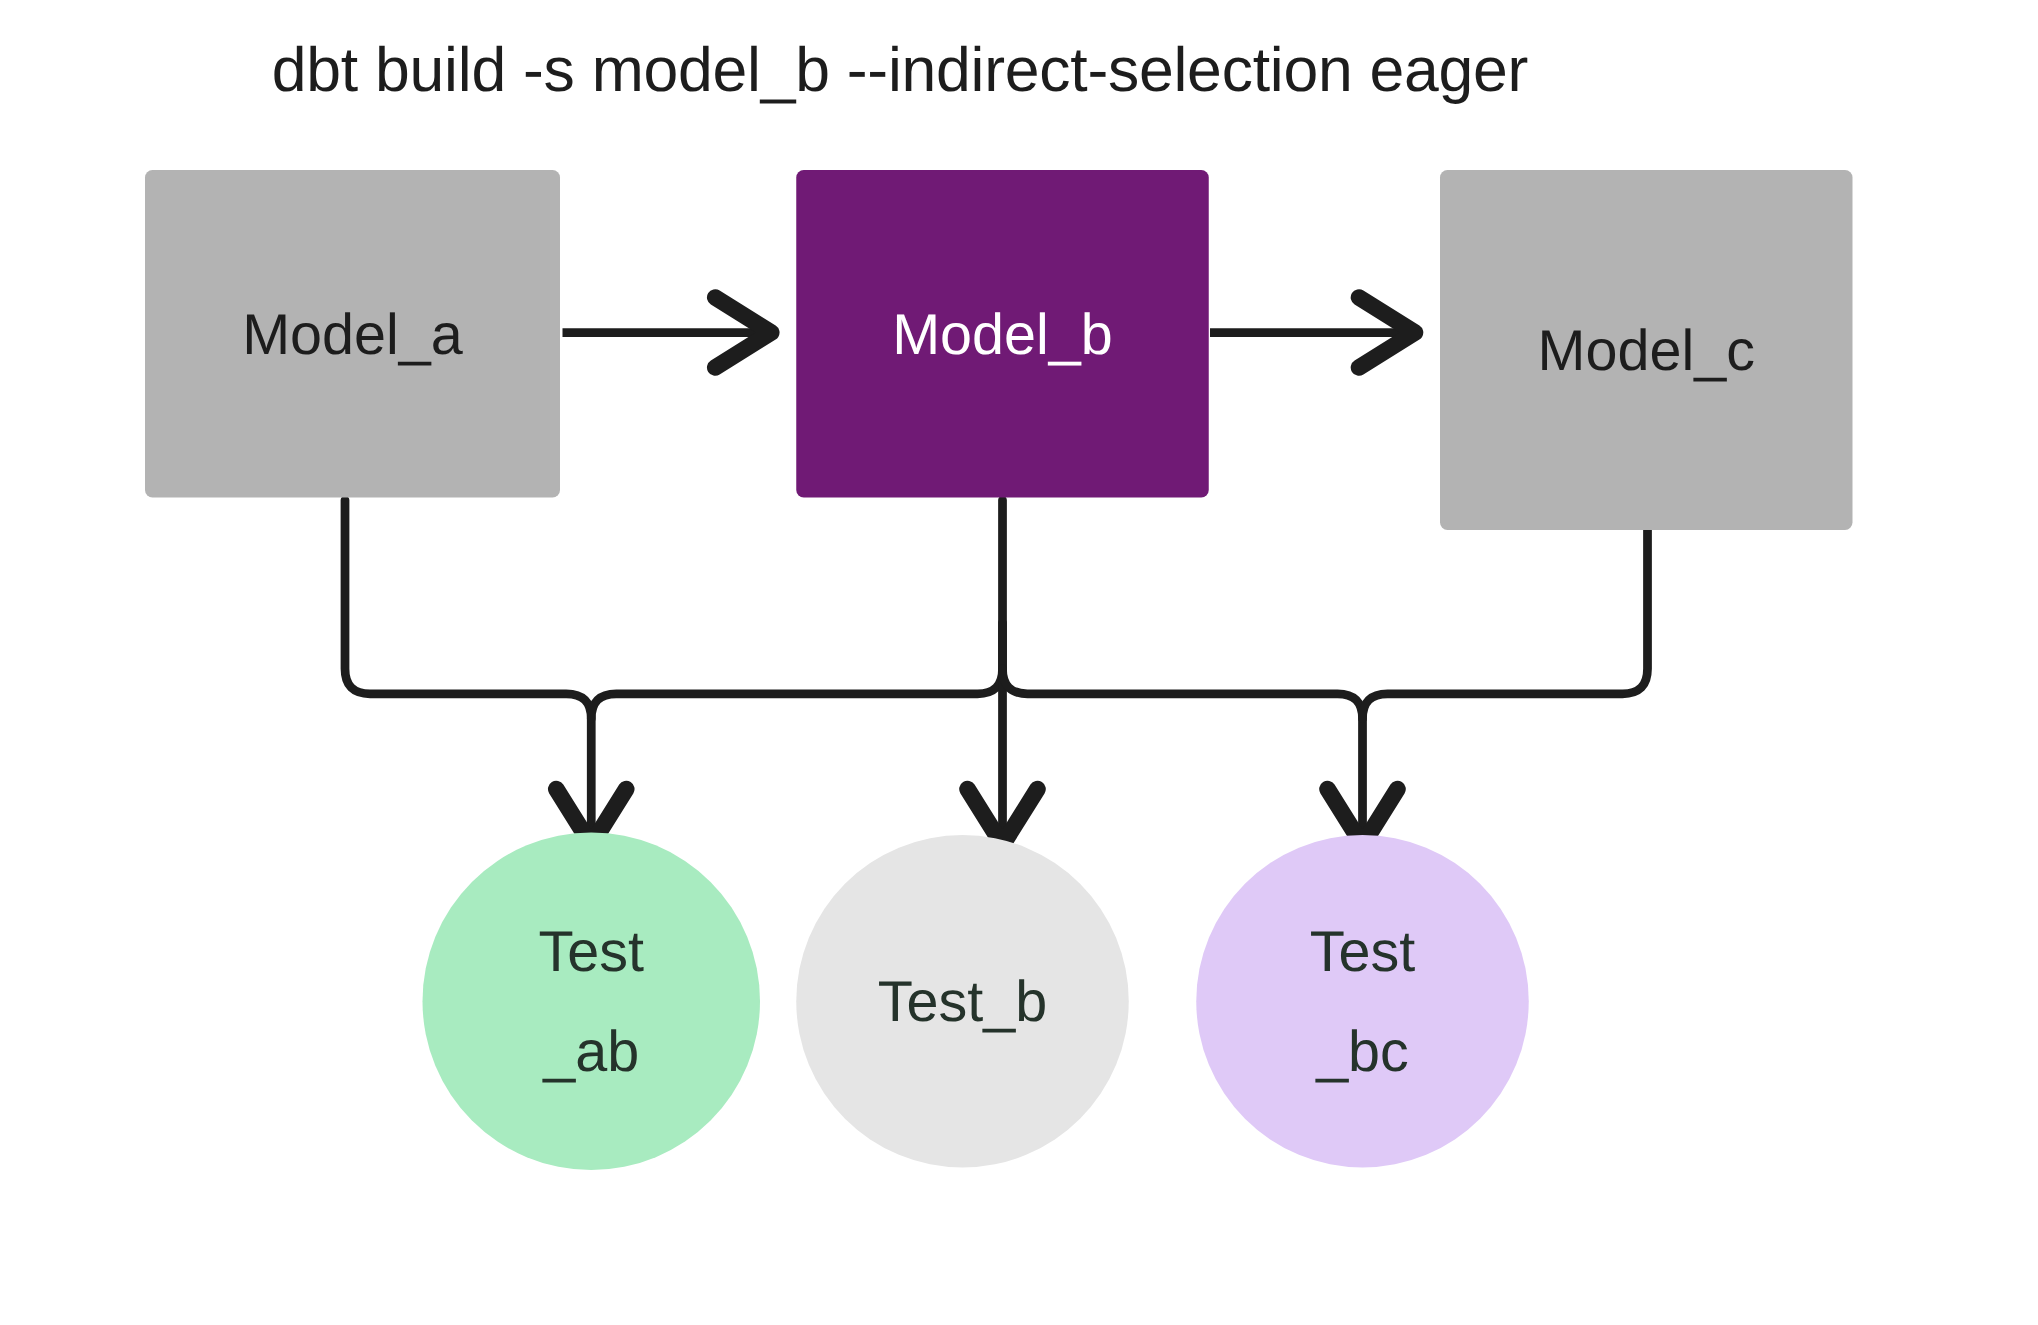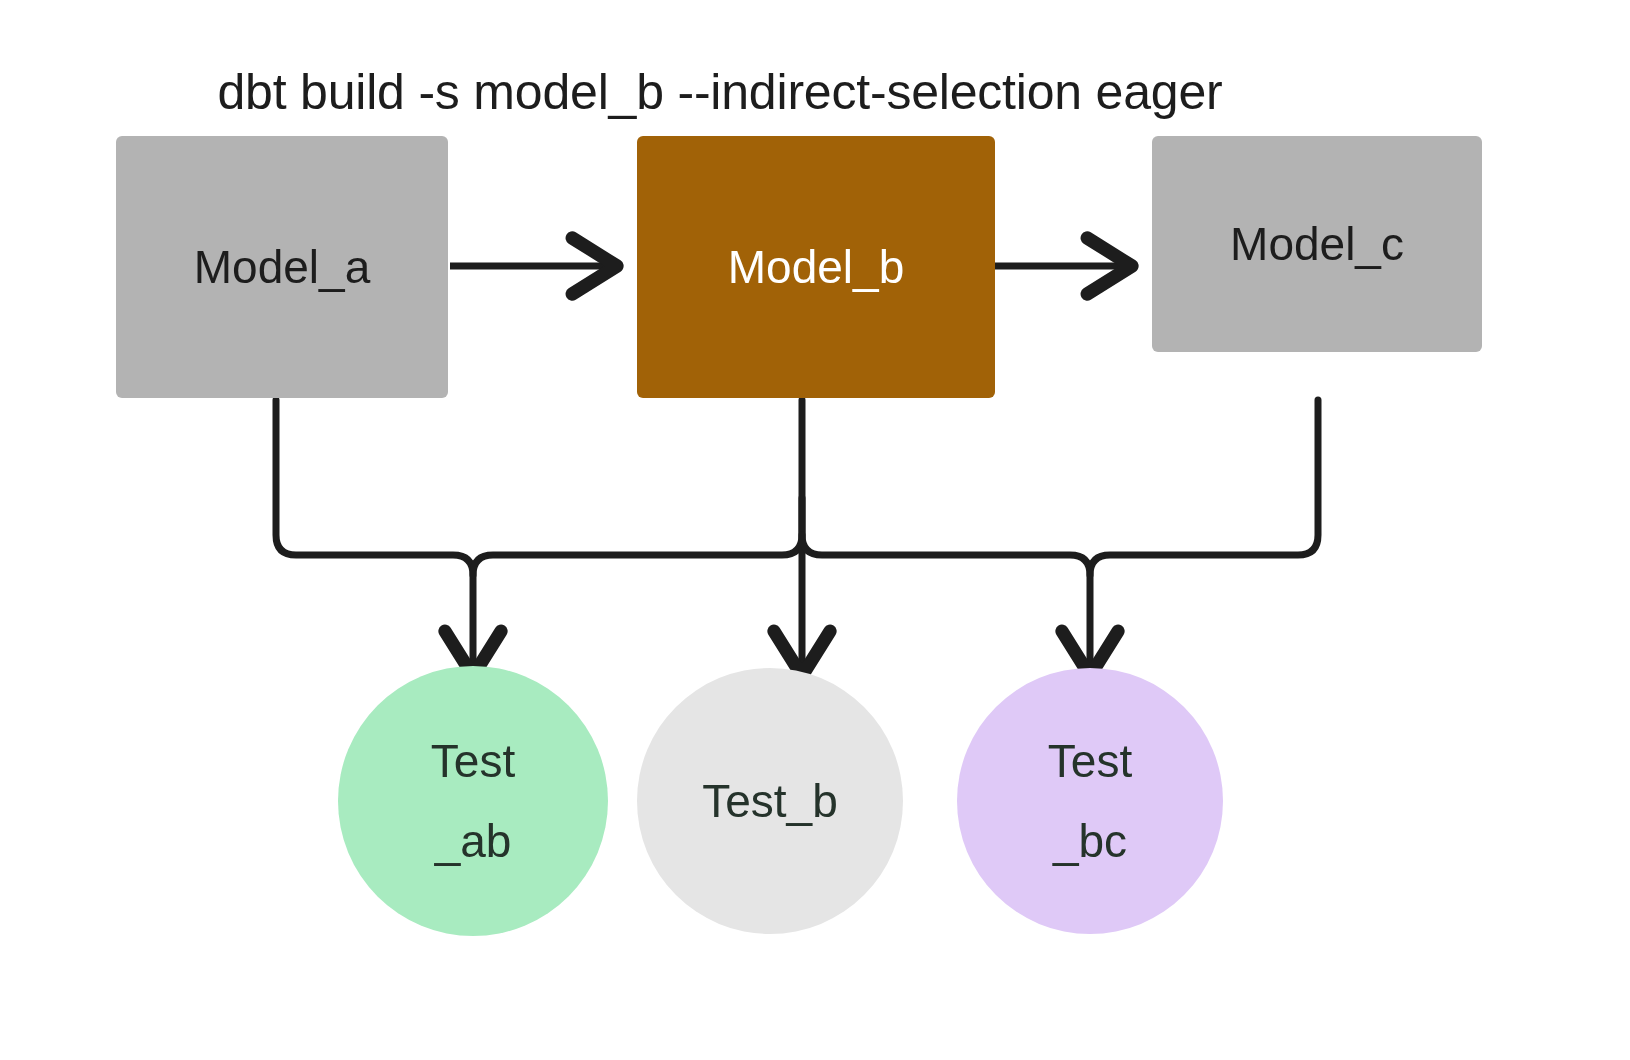--- a/index.html
+++ b/index.html
@@ -21,21 +21,20 @@
     position: absolute;
     left: 0;
     top: 26px;
     width: 1440px;
     text-align: center;
     font-size: 50px;
     line-height: 60px;
     color: #1d1d1d;
     letter-spacing: -0.2px;
     white-space: nowrap;
-    margin-top: 36px;
   }
   .node-box {
     position: absolute;
     border-radius: 6px;
     display: flex;
     align-items: center;
     justify-content: center;
     font-size: 46px;
     line-height: 52px;
     box-sizing: border-box;
@@ -91,25 +90,25 @@
 
     <path d="M 802 535 Q 802 555 822 555 L 1070 555 Q 1090 555 1090 575 L 1090 676" fill="none" stroke="#1d1d1d" stroke-width="7" stroke-linecap="round" stroke-linejoin="round" marker-end="url(#arrowhead)"></path>
 
     <path d="M 1318 400 L 1318 535 Q 1318 555 1298 555 L 1110 555 Q 1090 555 1090 575" fill="none" stroke="#1d1d1d" stroke-width="7" stroke-linecap="round" stroke-linejoin="round"></path>
   </svg>
 
   <div class="node-box" style="left:116px; top:136px; width:332px; height:262px; background:#b3b3b3; color:#1d1d1d;align-items:center;">
     <span>Model_a</span>
   </div>
 
-  <div class="node-box" style="left:637px; top:136px; width:358px; height:262px; background:#a16207; color:#ffffff;">
+  <div class="node-box" style="left:637px; top:136px; width:330px; height:262px; background:#701a75; color:#ffffff;">
     <span>Model_b</span>
   </div>
 
-  <div class="node-box" style="left:1152px; top:136px; width:330px; height:216px; background:#b3b3b3; color:#1d1d1d;">
+  <div class="node-box" style="left:1152px; top:136px; width:330px; height:288px; background:#b3b3b3; color:#1d1d1d;">
     <span>Model_c</span>
   </div>
 
   <div class="node-circle" style="left:338px; top:666px; width:270px; height:270px; background:#a8ebc0; color:#25332b;">
     <span class="ln">Test</span>
     <span class="ln">_ab</span>
   </div>
 
   <div class="node-circle" style="left:637px; top:668px; width:266px; height:266px; background:#e5e5e5; color:#25332b;">
     <span class="ln">Test_b</span>

